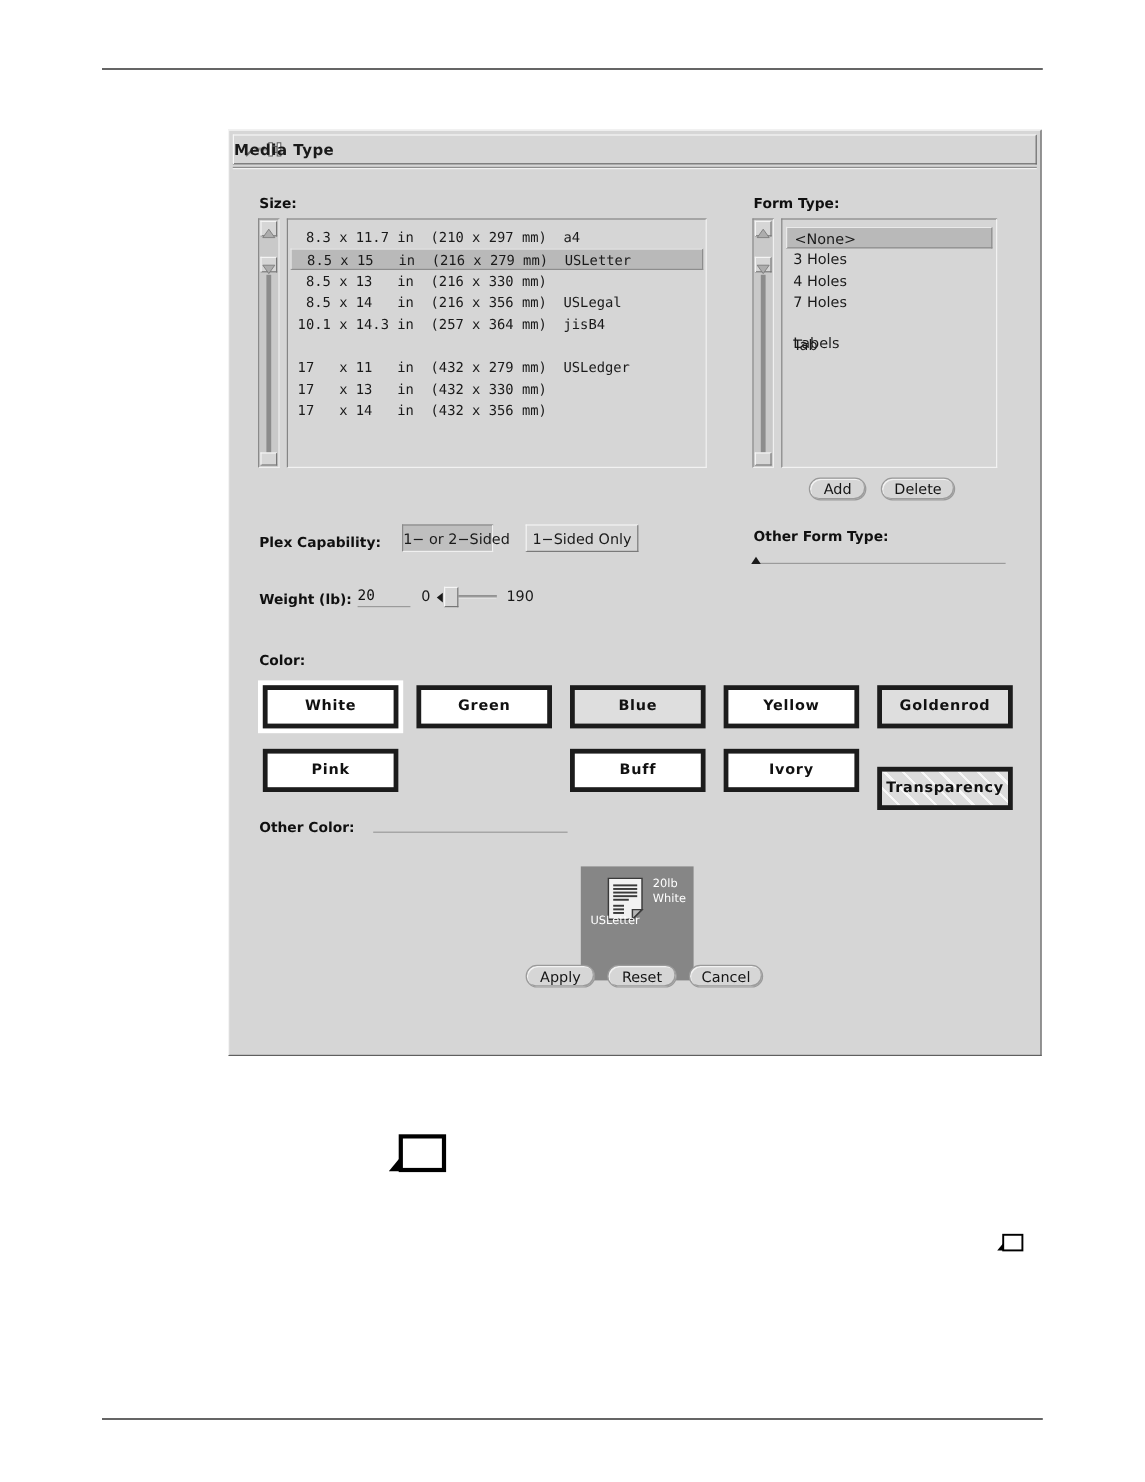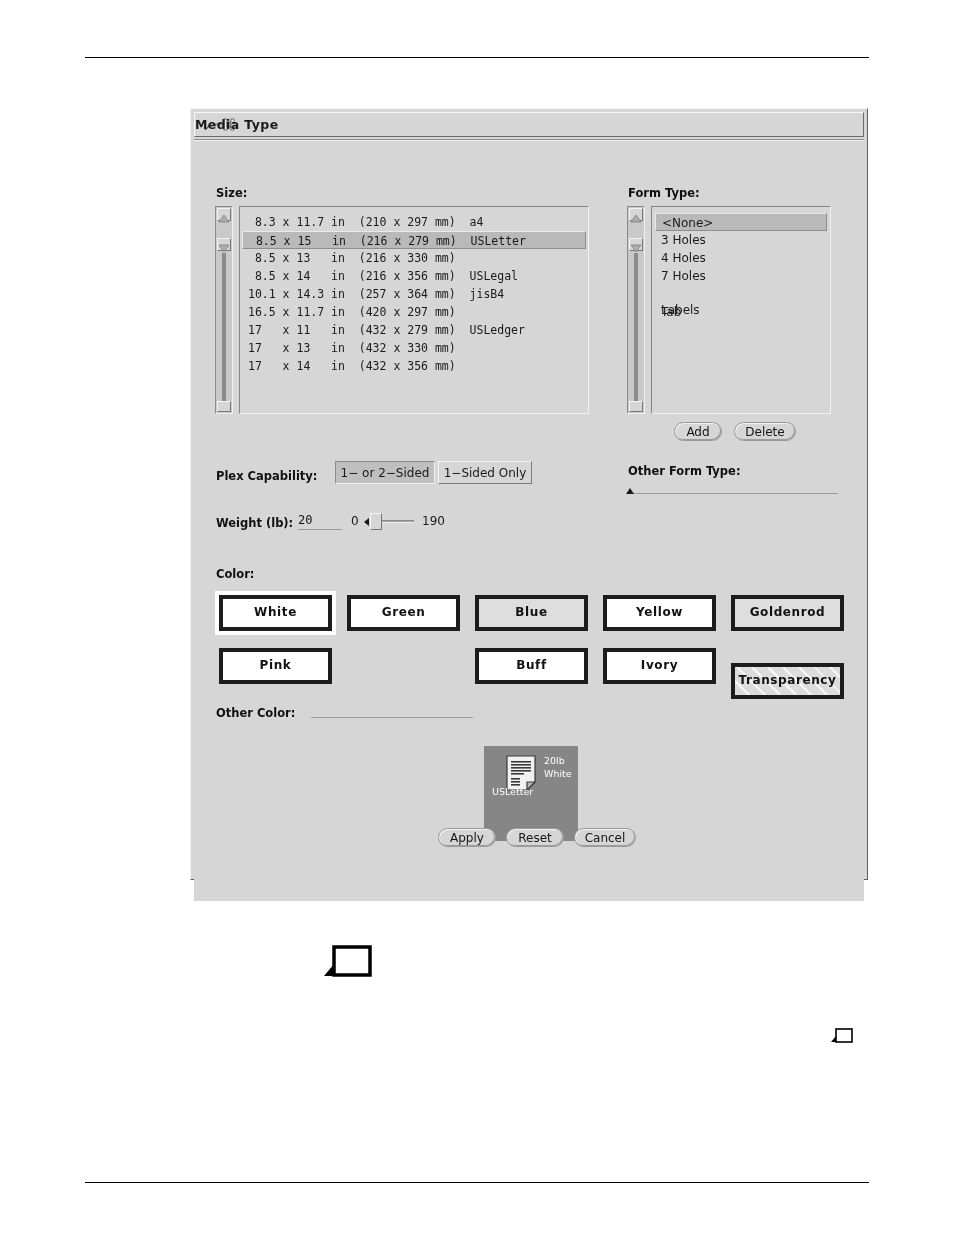--- a/index.html
+++ b/index.html
@@ -29,21 +29,21 @@
   }
   .title-text{
     position:absolute;left:0;top:4px;width:670px;
     font-size:12.5px;font-weight:bold;color:#1a1a1a;letter-spacing:0.4px;
     font-family:"DejaVu Sans", sans-serif;
   }
   .winmenu-icon{position:absolute;left:8px;top:4px;width:34px;height:16px;}
   .titlebar-sep{position:absolute;left:3px;top:30px;width:670px;height:2px;
      border-top:1px solid #8e8e8e;border-bottom:1px solid #f2f2f2;box-sizing:border-box;}
 
-  .client{position:absolute;left:3px;top:33px;width:670px;height:735px;background:#d6d6d6;margin-top:24px;}
+  .client{position:absolute;left:3px;top:33px;width:670px;height:735px;background:#d6d6d6;}
 
   
   .lbl{
     position:absolute;font-size:11.5px;font-weight:bold;color:#101010;
     font-family:"DejaVu Sans", sans-serif;white-space:nowrap;
   }
 
   
   .listbox{
     position:absolute;background:#d6d6d6;
@@ -186,21 +186,20 @@
       <div class="sb-trough" style="top:46px;height:156px;"></div>
       <div class="sb-btn" style="top:194px;height:11px;"></div>
     </div>
 
     <div class="listbox" style="left:45px;top:40px;width:350px;height:208px;">
       <div class="listrow" style="top:6px;width:344px;"> 8.3 x 11.7 in  (210 x 297 mm)  a4</div>
       <div class="listrow sel" style="top:24px;width:344px;"> 8.5 x 15   in  (216 x 279 mm)  USLetter</div>
       <div class="listrow" style="top:42px;width:344px;"> 8.5 x 13   in  (216 x 330 mm)</div>
       <div class="listrow" style="top:60px;width:344px;"> 8.5 x 14   in  (216 x 356 mm)  USLegal</div>
       <div class="listrow" style="top:78px;width:344px;">10.1 x 14.3 in  (257 x 364 mm)  jisB4</div>
-      <div class="listrow" style="top:96px;width:344px;">16.5 x 11.7 in  (420 x 297 mm)</div>
       <div class="listrow" style="top:114px;width:344px;">17   x 11   in  (432 x 279 mm)  USLedger</div>
       <div class="listrow" style="top:132px;width:344px;">17   x 13   in  (432 x 330 mm)</div>
       <div class="listrow" style="top:150px;width:344px;">17   x 14   in  (432 x 356 mm)</div>
     </div>
 
     <div class="lbl" style="left:434px;top:20px;">Form Type:</div>
 
     <div class="sb" style="left:433px;top:40px;height:208px;">
       <div class="sb-btn" style="top:1px;">
         <svg width="12" height="11" viewBox="0 0 12 11">
@@ -222,21 +221,21 @@
       <div class="ftrow" style="top:42px;width:172px;">4 Holes</div>
       <div class="ftrow" style="top:60px;width:172px;">7 Holes</div>
       <div class="ftrow" style="top:94px;width:172px;">Labels</div>
       <div class="ftrow" style="top:96px;width:172px;">Tab</div>
     </div>
 
     <div class="ovalbtn" style="left:480px;top:256px;width:48px;">Add</div>
     <div class="ovalbtn" style="left:540px;top:256px;width:62px;">Delete</div>
 
     <div class="lbl" style="left:22px;top:303px;">Plex Capability:</div>
-    <div class="rectbtn on" style="left:141px;top:295px;width:100px;">1− or 2−Sided</div>
+    <div class="rectbtn on" style="left:141px;top:295px;width:76px;">1− or 2−Sided</div>
     <div class="rectbtn" style="left:244px;top:295px;width:94px;">1−Sided Only</div>
 
     <div class="lbl" style="left:434px;top:298px;">Other Form Type:</div>
     <div class="underline-field" style="left:434px;top:310px;width:210px;height:18px;"></div>
     <div class="caret" style="left:432px;top:322px;"></div>
 
     <div class="lbl" style="left:22px;top:350px;">Weight (lb):</div>
     <div class="textfield" style="left:104px;top:346px;width:44px;height:18px;line-height:16px;">20</div>
     <div class="slider-end" style="left:157px;top:348px;">0</div>
     <div style="position:absolute;left:170px;top:352px;width:0;height:0;border-top:4px solid transparent;border-bottom:4px solid transparent;border-right:5px solid #1a1a1a;"></div>

